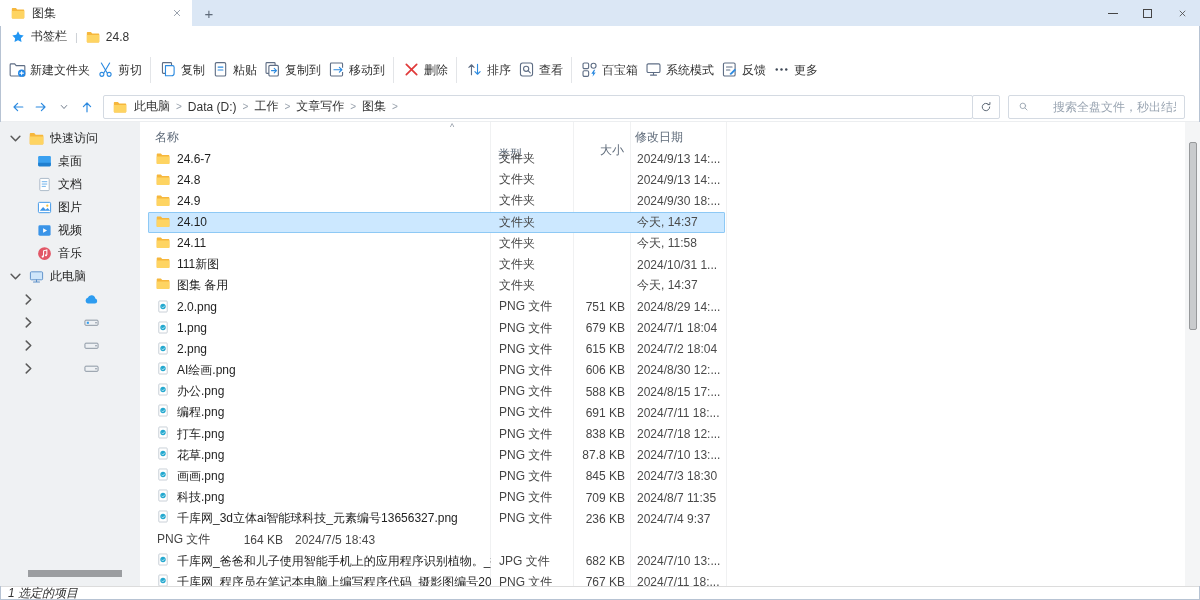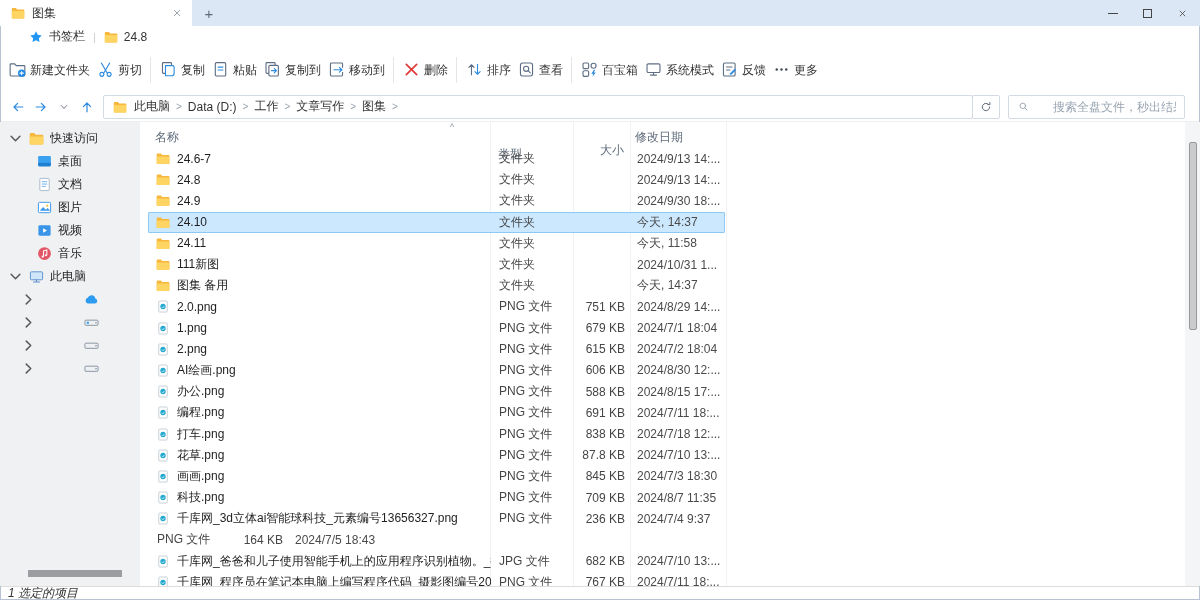--- a/index.html
+++ b/index.html
@@ -13,21 +13,21 @@
   .tab{width:192px;background:#fff;display:flex;align-items:center;gap:7px;padding:0 8px 0 11px;font-size:12px;color:#333;}
   .tab .icon svg{width:14px;height:12px;}
   .tab-close{margin-left:auto;}
   .newtab{width:34px;display:flex;align-items:center;justify-content:center;color:#5f6b7a;font-size:15px;cursor:default;}
   .win-controls{position:absolute;right:0;top:0;height:26px;display:flex;}
   .win-btn{width:35px;height:26px;display:flex;align-items:center;justify-content:center;}
   .min-glyph{width:10px;height:1px;background:#454545;}
   .max-glyph{width:9px;height:9px;border:1px solid #454545;}
 
   
-  .bookmarkbar{height:21px;background:#fff;display:flex;align-items:center;gap:6px;padding-left:29px;font-size:12px;color:#333;}
+  .bookmarkbar{height:21px;background:#fff;display:flex;align-items:center;gap:6px;padding-left:11px;font-size:12px;color:#333;}
   .bookmarkbar .star svg{width:14px;height:14px;}
   .bookmarkbar .fold svg{width:14px;height:12px;}
   .bm-div{color:#c8cdd3;font-size:11px;margin:0 2px;}
 
   
   .toolbar{height:45px;background:#fff;display:flex;align-items:center;padding-left:5px;}
   .tb-btn{min-width:47px;height:42px;display:flex;flex-direction:row;align-items:center;justify-content:center;gap:3px;padding:0 3px;font-size:12px;color:#333;}
   .tb-btn .icon svg{width:19px;height:19px;}
   .tb-label{line-height:1;white-space:nowrap;}
   .tb-sep{width:1px;height:26px;background:#e3e5e8;margin:0 5px;flex:none;}
@@ -64,21 +64,21 @@
   .list-header{height:26px;position:relative;font-size:12px;color:#5f6b7a;}
   .h-name{position:absolute;left:15px;top:7px;}
   .h-caret{position:absolute;left:310px;top:0;font-size:9px;color:#8a93a0;}
   .h-type{position:absolute;left:358px;top:24px;}
   .h-size{position:absolute;left:406px;top:20px;width:78px;text-align:right;}
   .h-date{position:absolute;left:495px;top:7px;}
   .rows{position:absolute;top:26px;left:0;right:0;bottom:0;overflow:hidden;}
   .row{height:21.2px;display:flex;align-items:center;margin-left:8px;width:577px;font-size:12px;color:#1f1f1f;border:1px solid transparent;border-radius:1px;}
   .row.selected{background:#cce8ff;border-color:#8ec9f5;}
   .cell{flex:none;white-space:nowrap;overflow:hidden;}
-  .name-cell{width:342px;display:flex;align-items:center;gap:7px;padding-left:7px;}
+  .name-cell{width:342px;display:flex;align-items:flex-start;gap:7px;padding-left:7px;}
   .name-cell .icon svg{width:14px;height:13px;}
   .type-cell{width:83px;padding-left:8px;color:#454545;}
   .size-cell{width:57px;text-align:right;padding-right:6px;color:#454545;}
   .date-cell{flex:1;padding-left:6px;color:#4a4a4a;}
   .vscroll-track{position:absolute;right:0;top:0;bottom:0;width:15px;background:#f4f5f6;}
   .vscroll-thumb{position:absolute;right:3px;top:20px;width:8px;height:188px;background:#c9cbcd;border:1px solid #97999b;border-radius:2px;}
 
   
   .statusbar{height:14px;background:#fff;border-top:1px solid #dcdcdc;display:flex;align-items:center;padding-left:8px;font-size:12px;line-height:13px;color:#333;font-style:italic;}
 </style>

